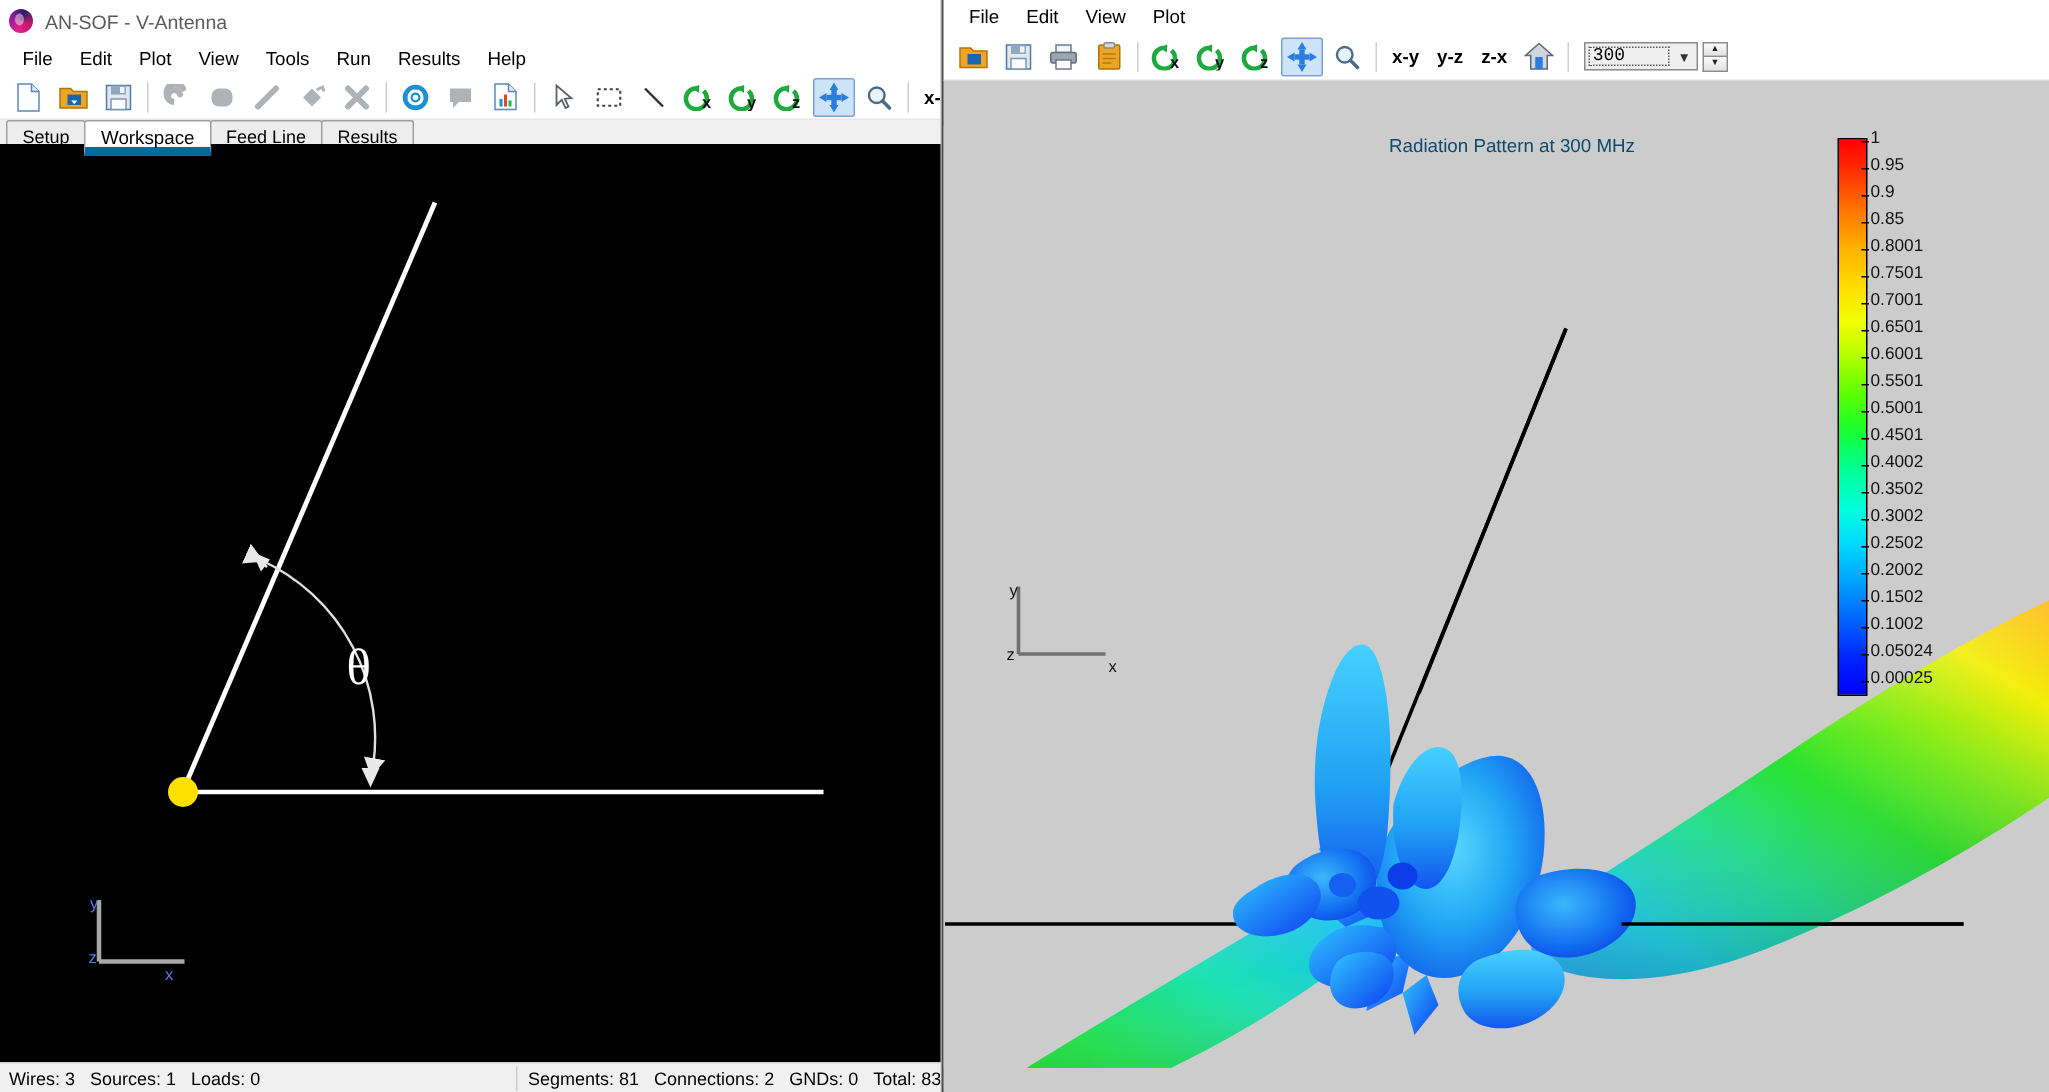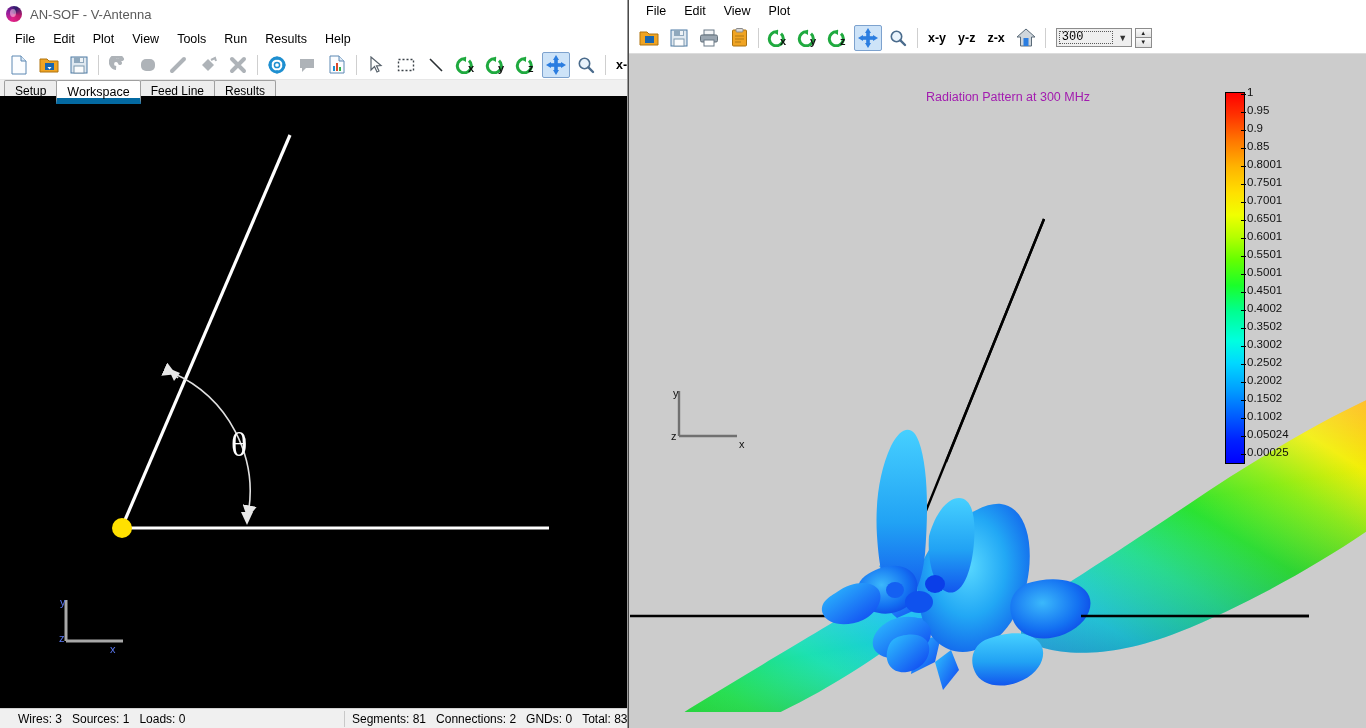--- a/index.html
+++ b/index.html
@@ -79,21 +79,21 @@
     position: absolute; left: 0; top: 96px; width: 628px; height: 612px;
     background: #000000;
   }
   #workspace-canvas svg { display: block; }
 
   .statusbar {
     position: absolute; left: 0; bottom: 0; width: 628px; height: 20px;
     background: #f0f0f0; border-top: 1px solid #d0d0d0;
     display: flex; align-items: center; font-size: 12px; color: #000;
   }
-  .status-left { padding-left: 18px; display: flex; gap: 10px; align-items: flex-end; }
+  .status-left { padding-left: 6px; display: flex; gap: 10px; align-items: flex-end; }
   .status-right { position: absolute; left: 352px; display: flex; gap: 10px; }
   .status-div { position: absolute; left: 344px; top: 2px; width: 1px; height: 16px; background: #c9c9c9; }
 
   
   #pattern-window {
     position: absolute; left: 628px; top: 0; width: 738px; height: 728px;
     background: #cccccc;
     border-left: 1px solid #4a4a4a;
     overflow: hidden;
   }
@@ -140,21 +140,21 @@
   .combo .carrow { width: 16px; text-align: center; font-size: 9px; color: #333; }
   .spin { width: 17px; height: 20px; display: flex; flex-direction: column; margin-left: 3px; }
   .spin div {
     flex: 1; border: 1px solid #8c8c8c; background: linear-gradient(#fafafa,#e2e2e2);
     display: flex; align-items: center; justify-content: center; font-size: 6px; color: #222;
   }
   .spin div + div { border-top: none; }
 
   #pattern-body { position: absolute; left: 0; top: 84px; width: 738px; height: 628px; background: #cccccc; }
   .info-panel { position: absolute; left: 10px; top: 14px; font-size: 12.5px; color: #111; line-height: 20px; }
-  .plot-title { position: absolute; left: 0; right: 0; top: 6px; text-align: center; font-size: 12.5px; color: #a21caf; padding-left: 20px;}
+  .plot-title { position: absolute; left: 0; right: 0; top: 6px; text-align: center; font-size: 12.5px; color: #0c4a6e; padding-left: 20px;}
 
   .colorbar-wrap { position: absolute; right: 62px; top: 8px; width: 80px; }
   .cb-bar {
     position: absolute; left: 0; top: 0; width: 20px; height: 372px;
     background: linear-gradient(to top,
       #0000ff 0%, #0020ff 6%, #0060ff 13%, #00a0ff 20%, #00d8ff 27%,
       #00ffe0 33%, #00ff90 41%, #1aff2a 48%, #66ff00 55%,
       #b4ff00 61%, #f0ff00 67%, #ffe000 73%, #ffb400 80%,
       #ff7800 87%, #ff3200 94%, #ff0000 100%);
     border: 1px solid #000;

